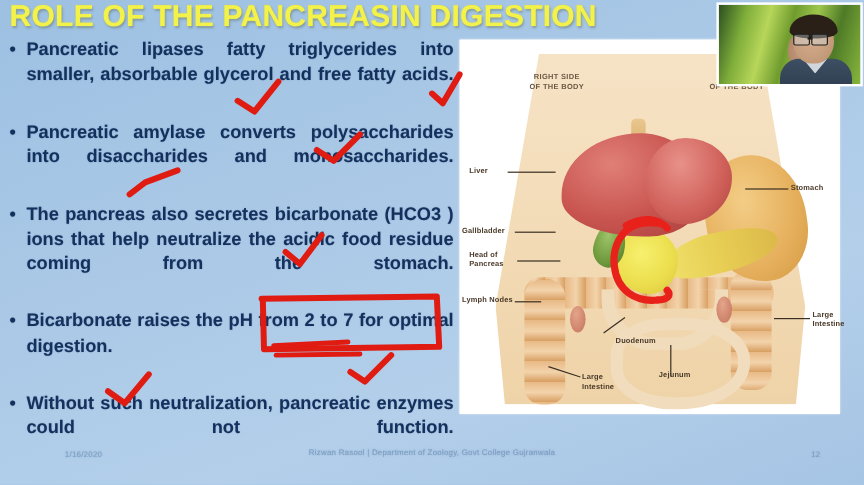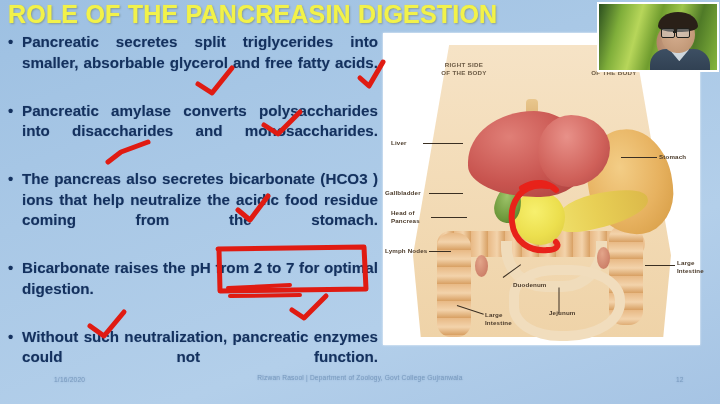--- a/index.html
+++ b/index.html
@@ -181,21 +181,21 @@
 </head>
 <body>
 
 <div id="slide">
 
   <div id="title">ROLE OF THE PANCREASIN DIGESTION</div>
 
   <div id="bullets">
     <div class="bullet">
       <span class="dot">•</span>
-      <span class="txt">Pancreatic secretes split triglycerides into smaller, absorbable glycerol and free fatty acids.</span>
+      <span class="txt">Pancreatic lipases fatty triglycerides into smaller, absorbable glycerol and free fatty acids.</span>
     </div>
     <div class="bullet">
       <span class="dot">•</span>
       <span class="txt">Pancreatic amylase converts polysaccharides into disaccharides and monosaccharides.</span>
     </div>
     <div class="bullet">
       <span class="dot">•</span>
       <span class="txt">The pancreas also secretes bicarbonate (HCO3 ) ions that help neutralize the acidic food residue coming from the stomach.</span>
     </div>
     <div class="bullet">

